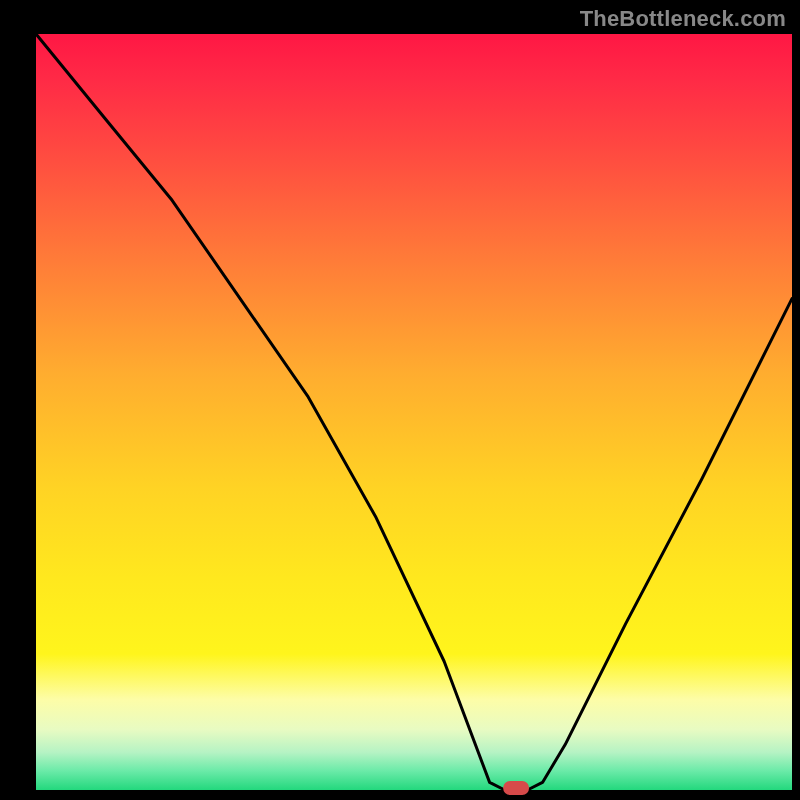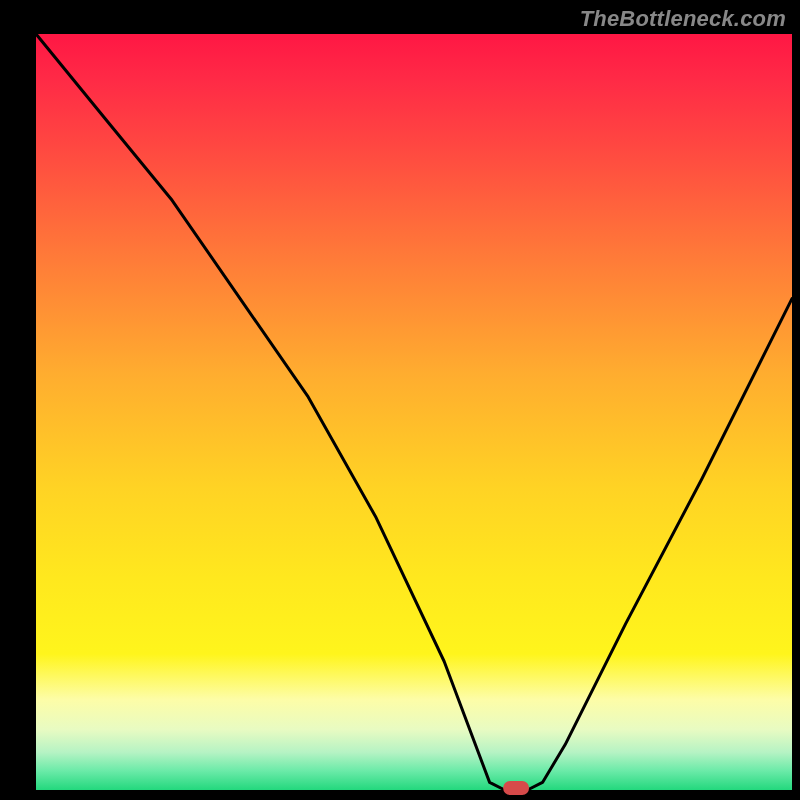--- a/index.html
+++ b/index.html
@@ -8,21 +8,20 @@
     width: 800px;
     height: 800px;
     background: #000;
     font-family: Arial, Helvetica, sans-serif;
     overflow: hidden;
   }
   .stage {
     position: relative;
     width: 800px;
     height: 592px;
-    font-style: italic;
   }
   .watermark {
     position: absolute;
     top: 6px;
     right: 14px;
     color: #888;
     font-size: 22px;
     font-weight: 600;
     letter-spacing: 0.2px;
     z-index: 5;

